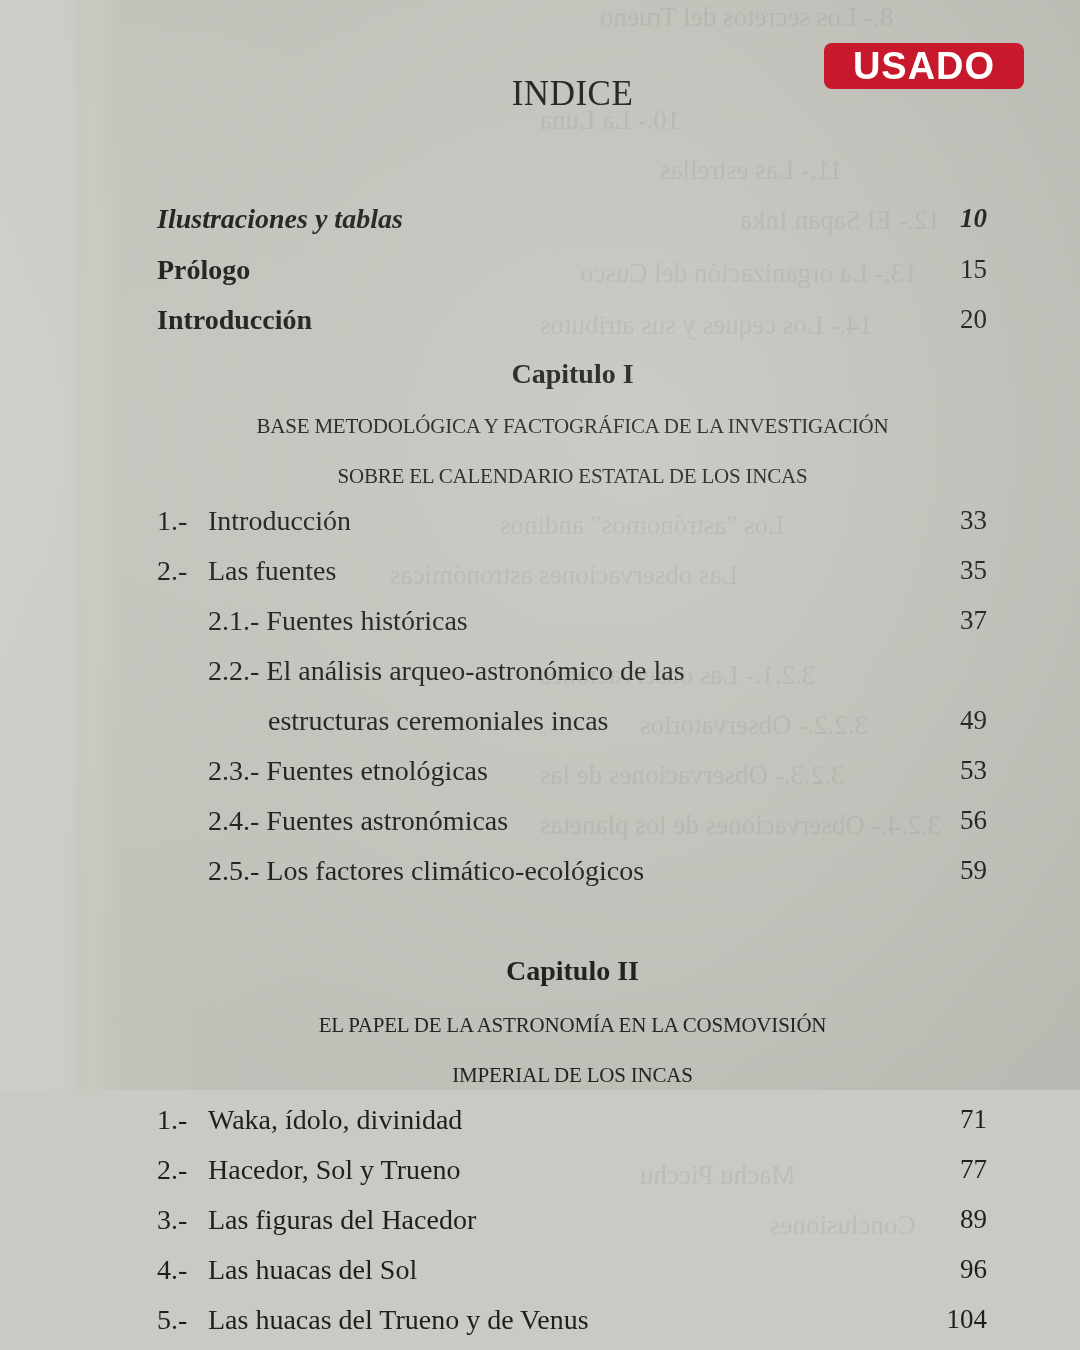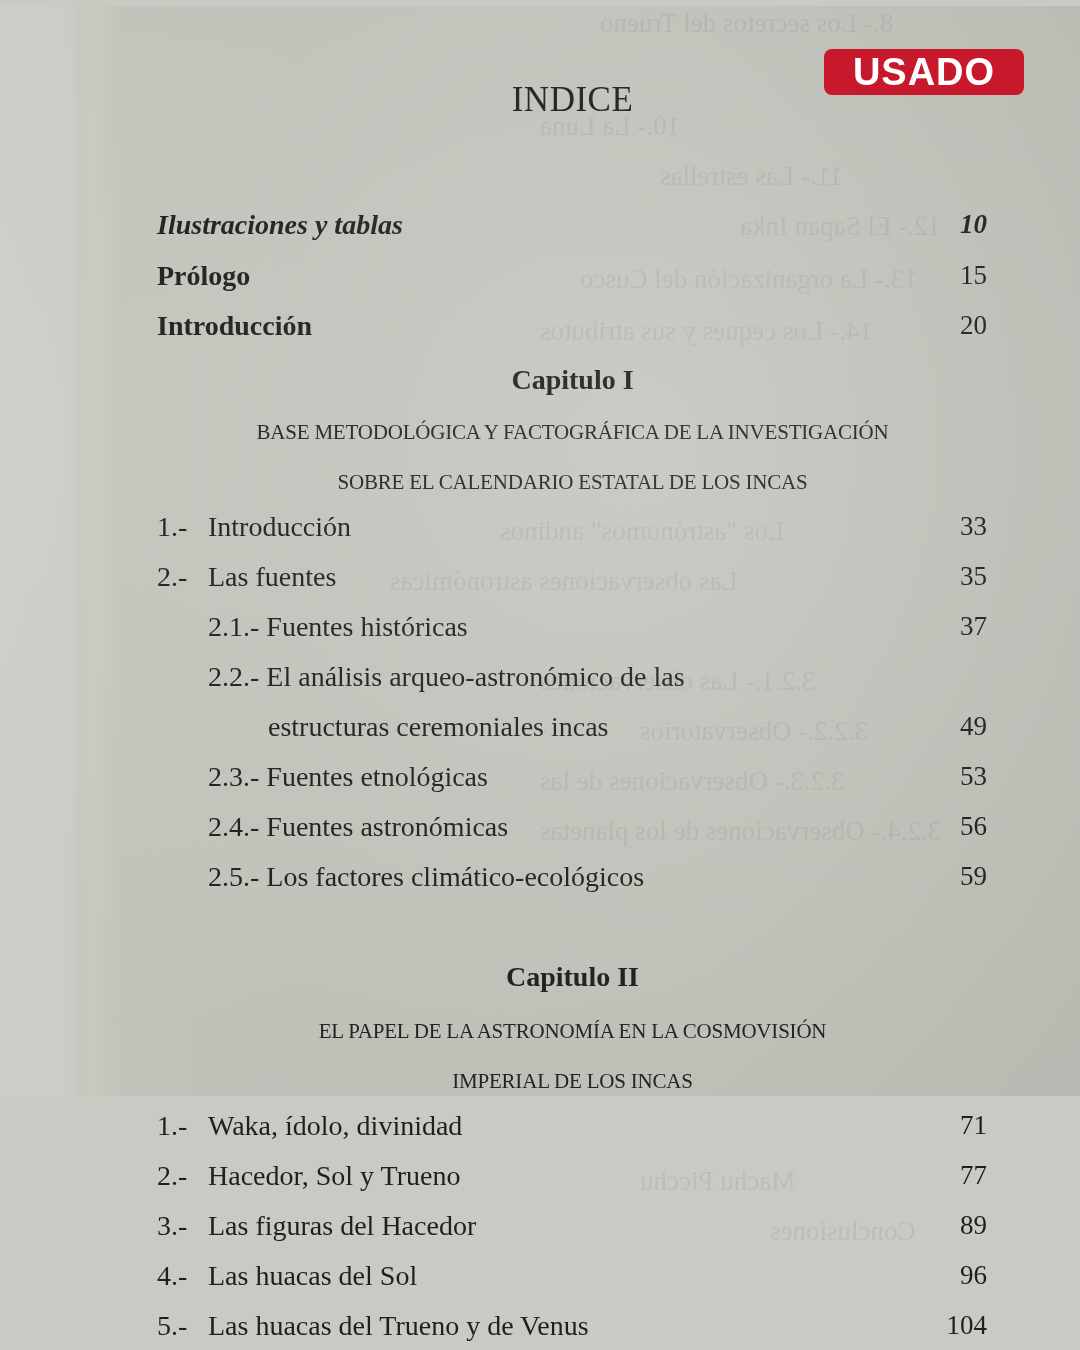--- a/index.html
+++ b/index.html
@@ -9,21 +9,21 @@
     body {
       width: 1080px;
       height: 1350px;
       overflow: hidden;
       position: relative;
       background: #c9cac3;
       font-family: "DejaVu Serif", "Liberation Serif", serif;
     }
     .page {
       position: absolute;
-      left: 0; top: 6px;
+      left: 0; top: 0;
       width: 1080px; height: 1090px;
       background:
         linear-gradient(90deg,
           #d5d6d1 0px, #d3d4cf 70px, #cfcfc6 80px, #d2d1c6 95px, #c9cac2 120px,
           #c6c7bf 300px, #c4c5bd 700px, #c0c1b9 1080px);
     }
     .page::after {
       content: "";
       position: absolute;
       left: 0; top: 0; right: 0; bottom: 0;

